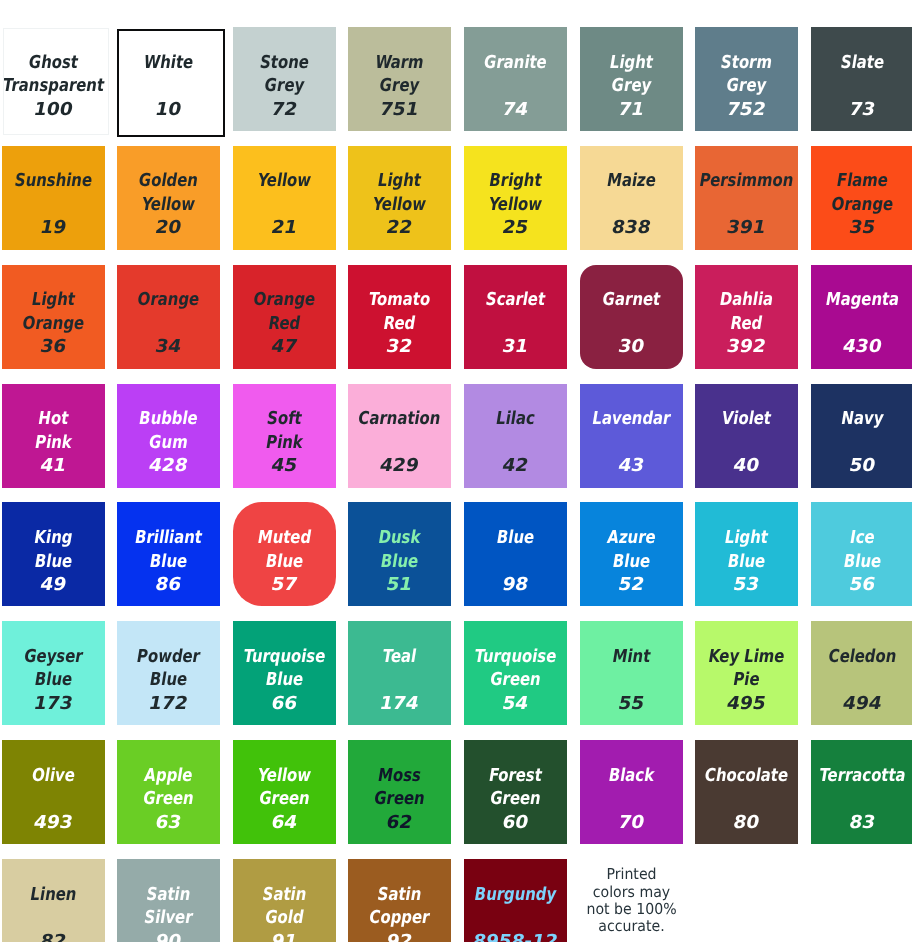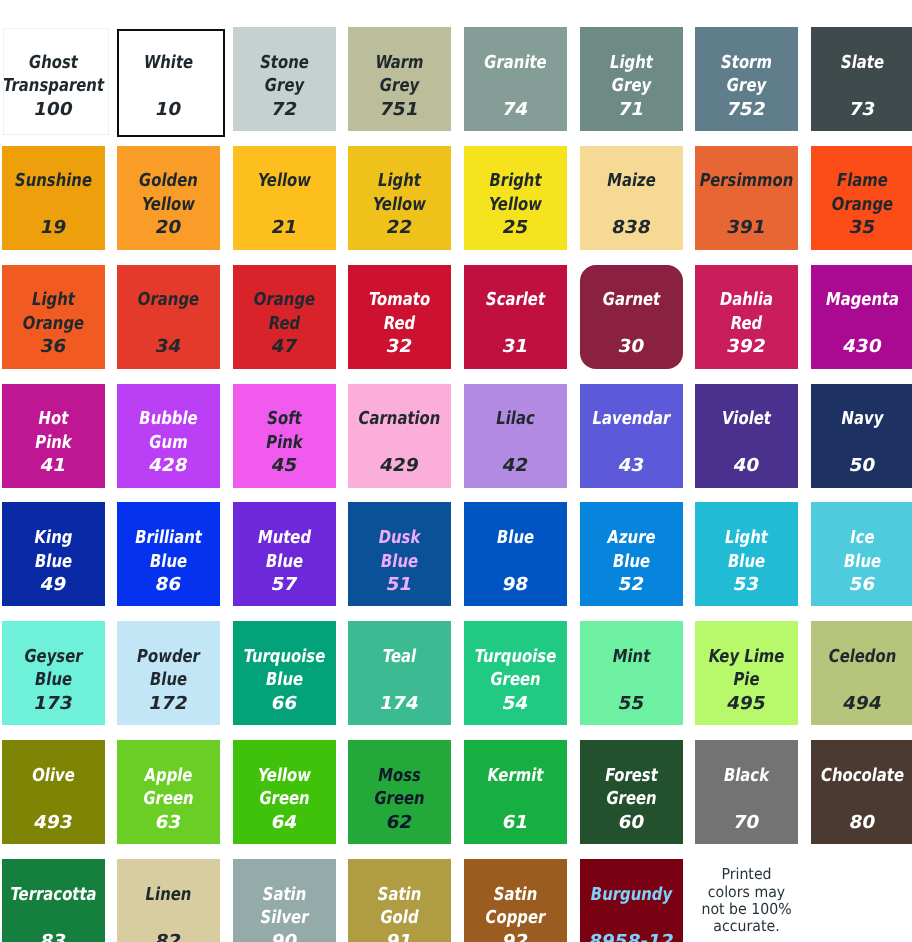--- a/index.html
+++ b/index.html
@@ -216,25 +216,25 @@
         <div class="txt cd">50</div>
       </div>
       <div class="swatch" style="background: rgb(10, 41, 165); color: rgb(255, 255, 255);">
         <div class="txt nm">King<br>Blue</div>
         <div class="txt cd">49</div>
       </div>
       <div class="swatch" style="background: rgb(5, 50, 239); color: rgb(255, 255, 255);">
         <div class="txt nm">Brilliant<br>Blue</div>
         <div class="txt cd">86</div>
       </div>
-      <div class="swatch" style="background: #6d28d9; color: rgb(255, 255, 255);">
+      <div class="swatch" style="background: #ef4444; color: rgb(255, 255, 255); border-radius: 29px;">
         <div class="txt nm">Muted<br>Blue</div>
         <div class="txt cd">57</div>
       </div>
-      <div class="swatch" style="background: rgb(11, 81, 152); color: #f0abfc; padding-left: 47px;">
+      <div class="swatch" style="background: rgb(11, 81, 152); color: #86efac; padding-left: 47px;">
         <div class="txt nm">Dusk<br>Blue</div>
         <div class="txt cd">51</div>
       </div>
       <div class="swatch" style="background: rgb(0, 85, 194); color: rgb(255, 255, 255);">
         <div class="txt nm">Blue</div>
         <div class="txt cd">98</div>
       </div>
       <div class="swatch" style="background: rgb(7, 132, 220); color: rgb(255, 255, 255);">
         <div class="txt nm">Azure<br>Blue</div>
         <div class="txt cd">52</div>
@@ -288,29 +288,25 @@
         <div class="txt cd">63</div>
       </div>
       <div class="swatch" style="background: rgb(65, 194, 10); color: rgb(255, 255, 255);">
         <div class="txt nm">Yellow<br>Green</div>
         <div class="txt cd">64</div>
       </div>
       <div class="swatch" style="background: rgb(34, 169, 58); color: #0f172a;">
         <div class="txt nm">Moss<br>Green</div>
         <div class="txt cd">62</div>
       </div>
-      <div class="swatch" style="background: rgb(23, 174, 66); color: rgb(255, 255, 255);">
-        <div class="txt nm">Kermit</div>
-        <div class="txt cd">61</div>
-      </div>
       <div class="swatch" style="background: rgb(35, 80, 45); color: rgb(255, 255, 255);">
         <div class="txt nm">Forest<br>Green</div>
         <div class="txt cd">60</div>
       </div>
-      <div class="swatch" style="background: #737373; color: rgb(255, 255, 255);">
+      <div class="swatch" style="background: #a21caf; color: rgb(255, 255, 255);">
         <div class="txt nm">Black</div>
         <div class="txt cd">70</div>
       </div>
       <div class="swatch" style="background: rgb(74, 58, 50); color: rgb(255, 255, 255);">
         <div class="txt nm">Chocolate</div>
         <div class="txt cd">80</div>
       </div>
       <div class="swatch" style="background: #15803d; color: rgb(255, 255, 255);">
         <div class="txt nm">Terracotta</div>
         <div class="txt cd">83</div>

